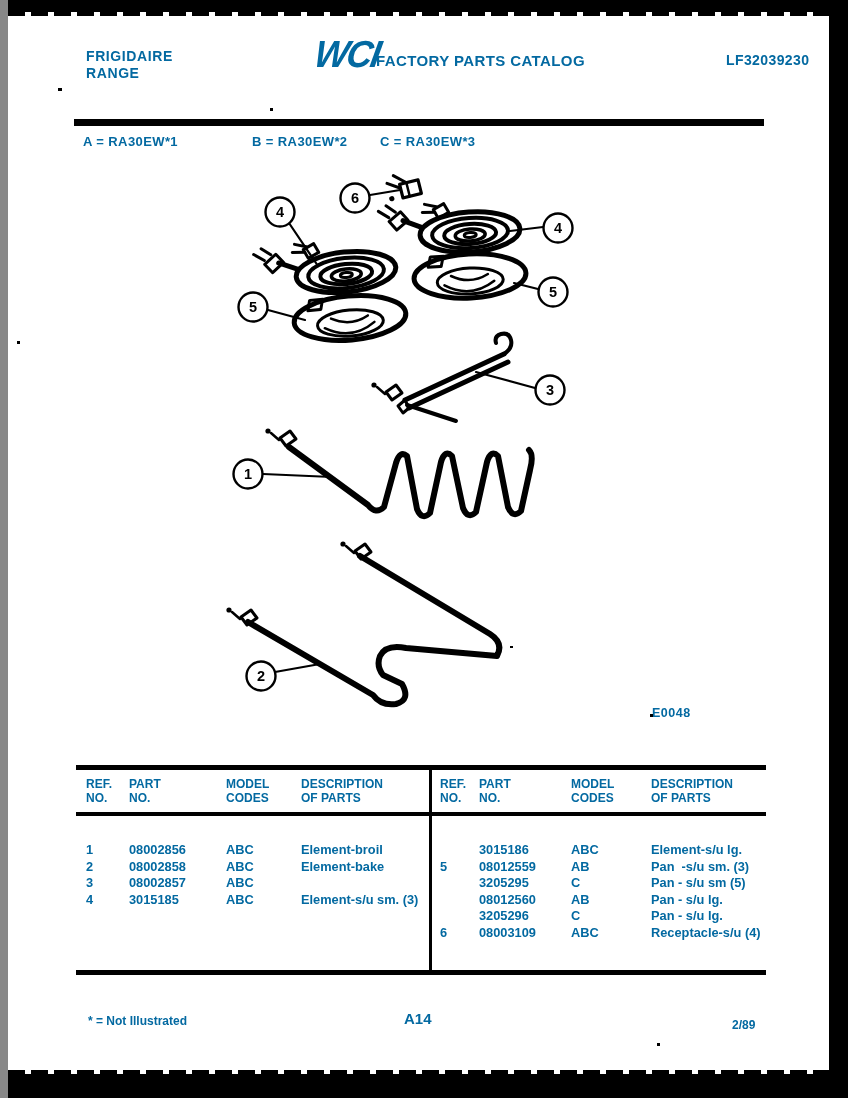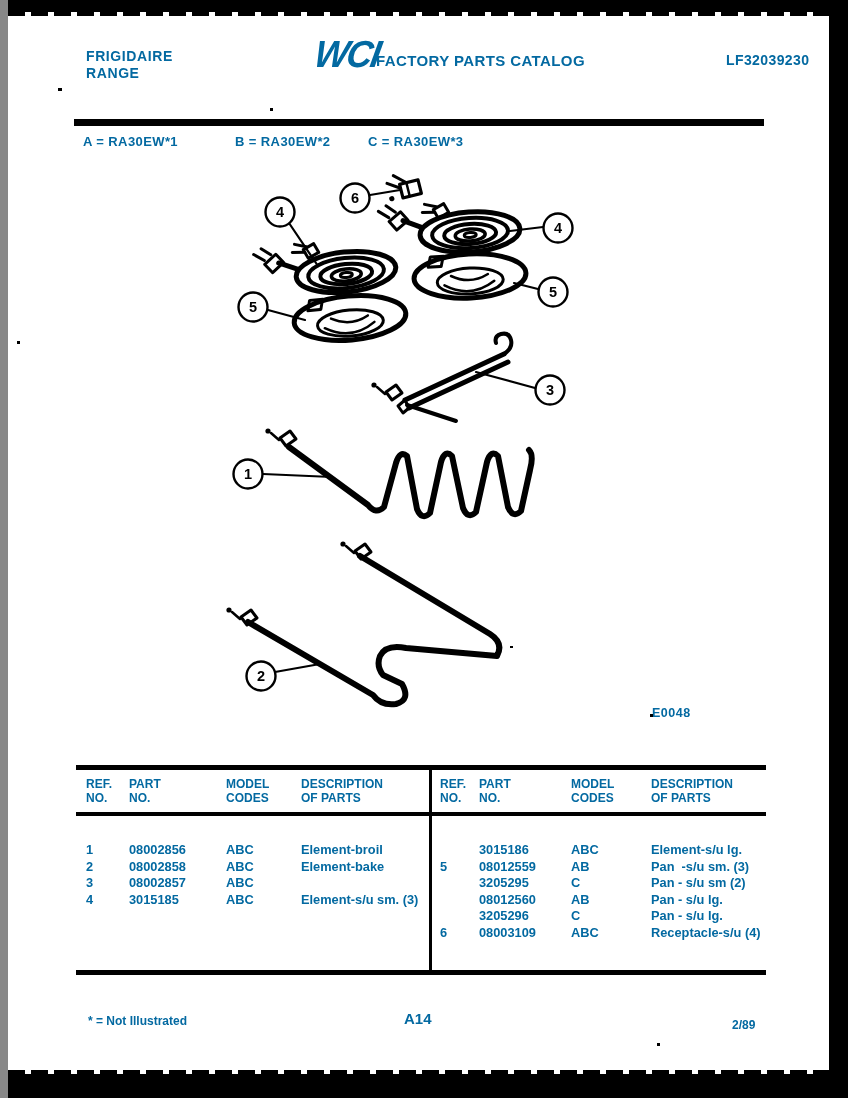--- a/index.html
+++ b/index.html
@@ -58,22 +58,22 @@
     <div>RANGE</div>
   </div>
   <div class="abs wci" style="left:303px;top:34px;">WCI</div>
   <div class="abs cat-title" style="left:368px;top:52px;">FACTORY PARTS CATALOG</div>
   <div class="abs docnum" style="left:678px;top:52px;padding-left:40px;">LF32039230</div>
 
   <div class="rule" style="left:66px;top:119px;width:690px;height:7px;"></div>
 
   <div class="models">
     <span style="left:75px;top:134px;">A = RA30EW*1</span>
-    <span style="left:227px;top:134px;">B = RA30EW*2</span>
-    <span style="left:360px;top:134px;">C = RA30EW*3</span>
+    <span style="left:244px;top:134px;">B = RA30EW*2</span>
+    <span style="left:372px;top:134px;">C = RA30EW*3</span>
   </div>
 
   <svg id="diagram" viewBox="0 0 848 1098">
     <defs>
 
       <g id="coil">
         <ellipse rx="50" ry="20" class="ln" stroke-width="5"></ellipse>
         <ellipse rx="38" ry="15" cy="1" class="ln" stroke-width="4"></ellipse>
         <ellipse rx="26" ry="10" cy="2" class="ln" stroke-width="4"></ellipse>
         <ellipse rx="15" ry="6" cy="3" class="ln" stroke-width="3.5"></ellipse>
@@ -238,21 +238,21 @@
       <div class="prow">
         <span class="c-ref">5</span>
         <span class="c-part">08012559</span>
         <span class="c-codes">AB</span>
         <span class="c-desc">Pan  -s/u sm. (3)</span>
       </div>
       <div class="prow">
         <span class="c-ref"></span>
         <span class="c-part">3205295</span>
         <span class="c-codes">C</span>
-        <span class="c-desc">Pan - s/u sm (2)</span>
+        <span class="c-desc">Pan - s/u sm (5)</span>
       </div>
       <div class="prow">
         <span class="c-ref"></span>
         <span class="c-part">08012560</span>
         <span class="c-codes">AB</span>
         <span class="c-desc">Pan - s/u lg.</span>
       </div>
       <div class="prow">
         <span class="c-ref"></span>
         <span class="c-part">3205296</span>

